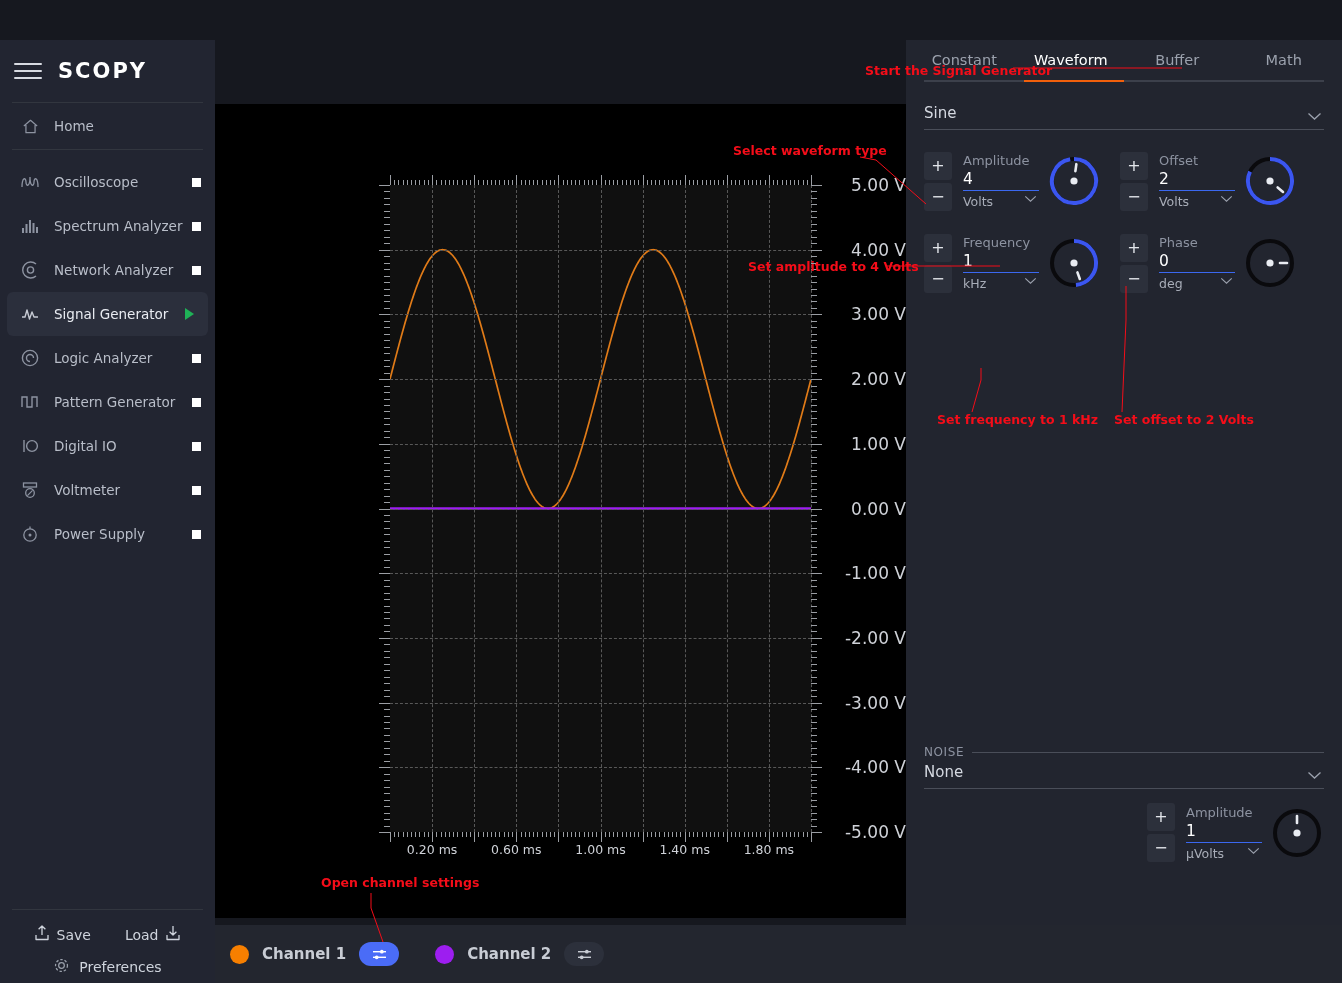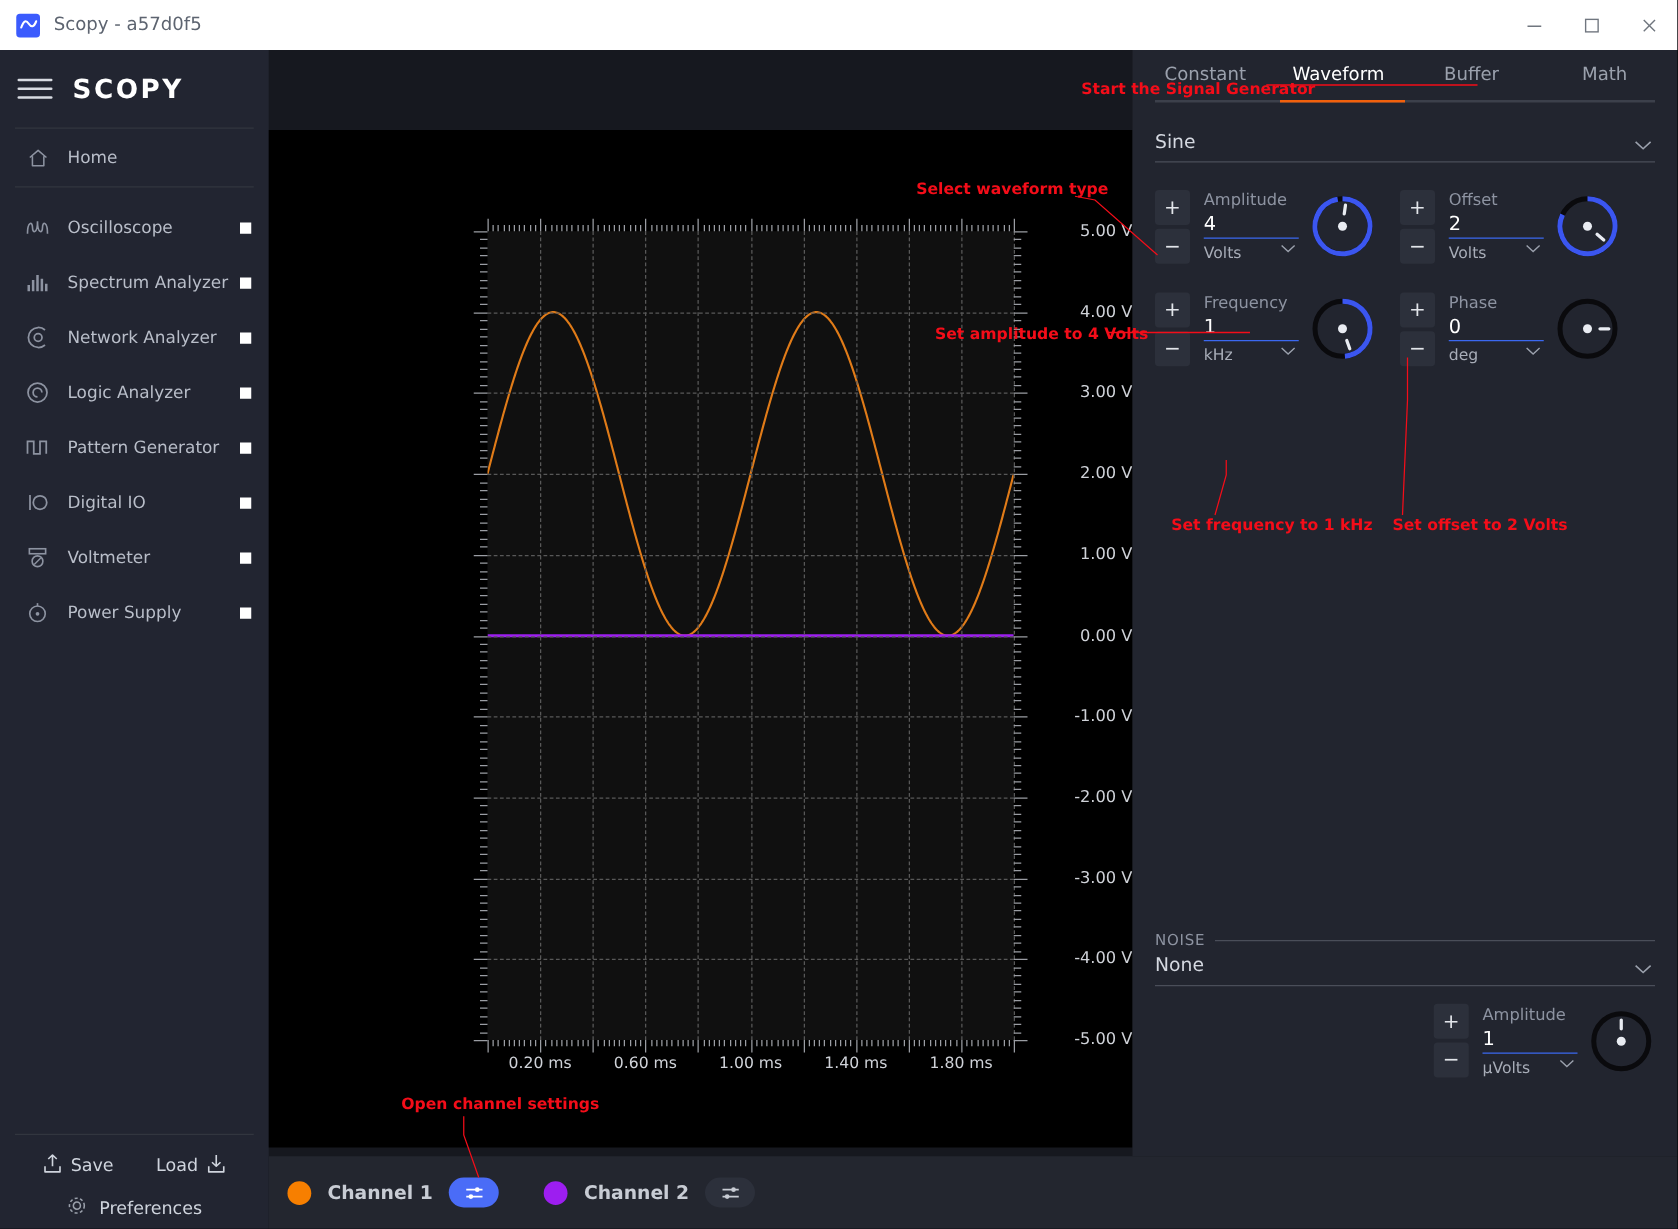--- a/index.html
+++ b/index.html
@@ -77,21 +77,21 @@
     background: #000000;
   }
   .plot-inner {
     position: absolute; left: 175px; top: 81px; width: 421px; height: 647px;
     background: #101010;
   }
   .grid-v, .grid-h { position: absolute; }
   .grid-v { width: 0; border-left: 1px dashed #585858; top: 0; bottom: 0; }
   .grid-h { height: 0; border-top: 1px dashed #585858; left: 0; right: 0; }
   .ylabel {
-    position: absolute; right: 0; color: #cfd2d8; font-size: 13px;
+    position: absolute; right: 0; color: #cfd2d8; font-size: 17px;
     transform: translateY(-50%); text-align: right; white-space: nowrap;
   }
   .xlabel {
     position: absolute; color: #cfd2d8; font-size: 12.5px;
     transform: translateX(-50%); white-space: nowrap;
   }
   .tick { position: absolute; background: #9a9da3; }
 
   
   .chanbar {
@@ -163,46 +163,20 @@
     white-space: nowrap; z-index: 40;
   }
   .annosvg { position: absolute; left: 0; top: 0; width: 1342px; height: 983px;
     pointer-events: none; z-index: 39; }
 </style>
 </head>
 <body>
 
 <div class="app">
 
-  <div class="titlebar">
-    <div class="tb-icon">
-      <svg width="14" height="14" viewBox="0 0 14 14">
-          <path d="M1 9 C3 3, 5 3, 7 6 S11 9, 13 4" stroke="#fff" stroke-width="1.7" fill="none" stroke-linecap="round"></path>
-        </svg>
-    </div>
-    <div class="tb-title">Scopy - a57d0f5</div>
-    <div class="tb-btns">
-      <div class="tb-btn">
-        <svg width="13" height="13" viewBox="0 0 13 13">
-            <line x1="1" y1="7" x2="12" y2="7" stroke="#70767f" stroke-width="1.1"></line>
-          </svg>
-      </div>
-      <div class="tb-btn">
-        <svg width="13" height="13" viewBox="0 0 13 13">
-            <rect x="1.5" y="1.5" width="10" height="10" fill="none" stroke="#70767f" stroke-width="1.1"></rect>
-          </svg>
-      </div>
-      <div class="tb-btn">
-        <svg width="13" height="13" viewBox="0 0 13 13">
-            <line x1="2" y1="2" x2="11" y2="11" stroke="#70767f" stroke-width="1.1"></line>
-            <line x1="11" y1="2" x2="2" y2="11" stroke="#70767f" stroke-width="1.1"></line>
-          </svg>
-      </div>
-    </div>
-  </div>
 
   <div class="sidebar">
     <div class="brandrow">
       <div class="hamburger">
           <i></i>
           <i></i>
           <i></i>
         </div>
       <div class="brand">SCOPY</div>
     </div>
@@ -248,20 +222,29 @@
       <span class="ico">
         <svg width="20" height="20" viewBox="0 0 20 20">
           <path d="M16 4 A8 8 0 1 0 16 16" stroke="#8d93a1" stroke-width="1.4" fill="none"></path>
           <circle cx="10.5" cy="10" r="3.1" stroke="#8d93a1" stroke-width="1.4" fill="none"></circle>
         </svg>
       </span>
       <span class="lbl">Network Analyzer</span>
       <span class="stopsq"></span>
     </div>
 
+    <div class="nav-item active">
+      <span class="ico">
+        <svg width="20" height="18" viewBox="0 0 20 18">
+            <path d="M2 12 L5 12 L7 5 L9.5 14 L12 7 L14 12 L18 12" stroke="#c6cad3" stroke-width="1.4" fill="none" stroke-linejoin="round"></path>
+          </svg>
+      </span>
+      <span class="lbl">Signal Generator</span>
+      <span class="playtri"></span>
+    </div>
 
     <div class="nav-item">
       <span class="ico">
         <svg width="20" height="20" viewBox="0 0 20 20">
           <circle cx="10" cy="10" r="7.6" stroke="#8d93a1" stroke-width="1.4" fill="none"></circle>
           <path d="M13.5 10 A3.5 3.5 0 1 0 10 13.5" stroke="#8d93a1" stroke-width="1.4" fill="none"></path>
         </svg>
       </span>
       <span class="lbl">Logic Analyzer</span>
       <span class="stopsq"></span>

